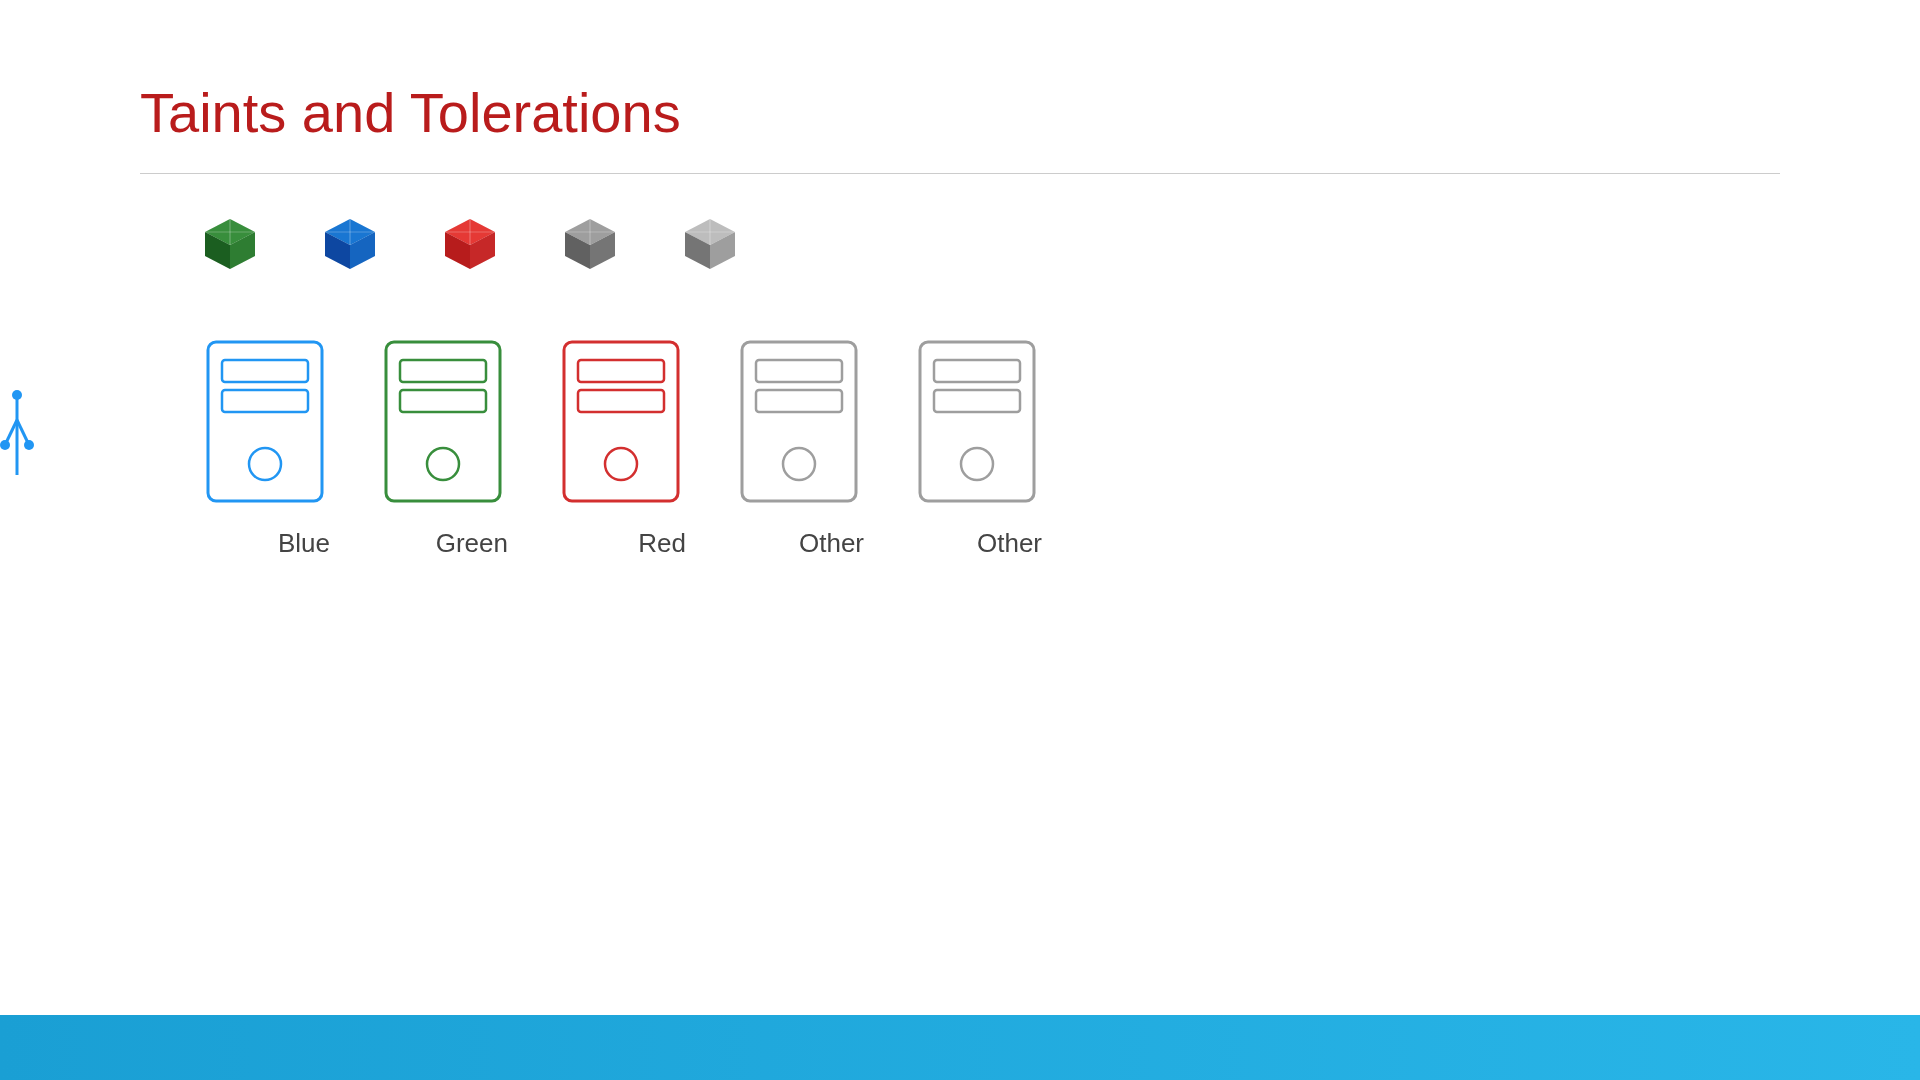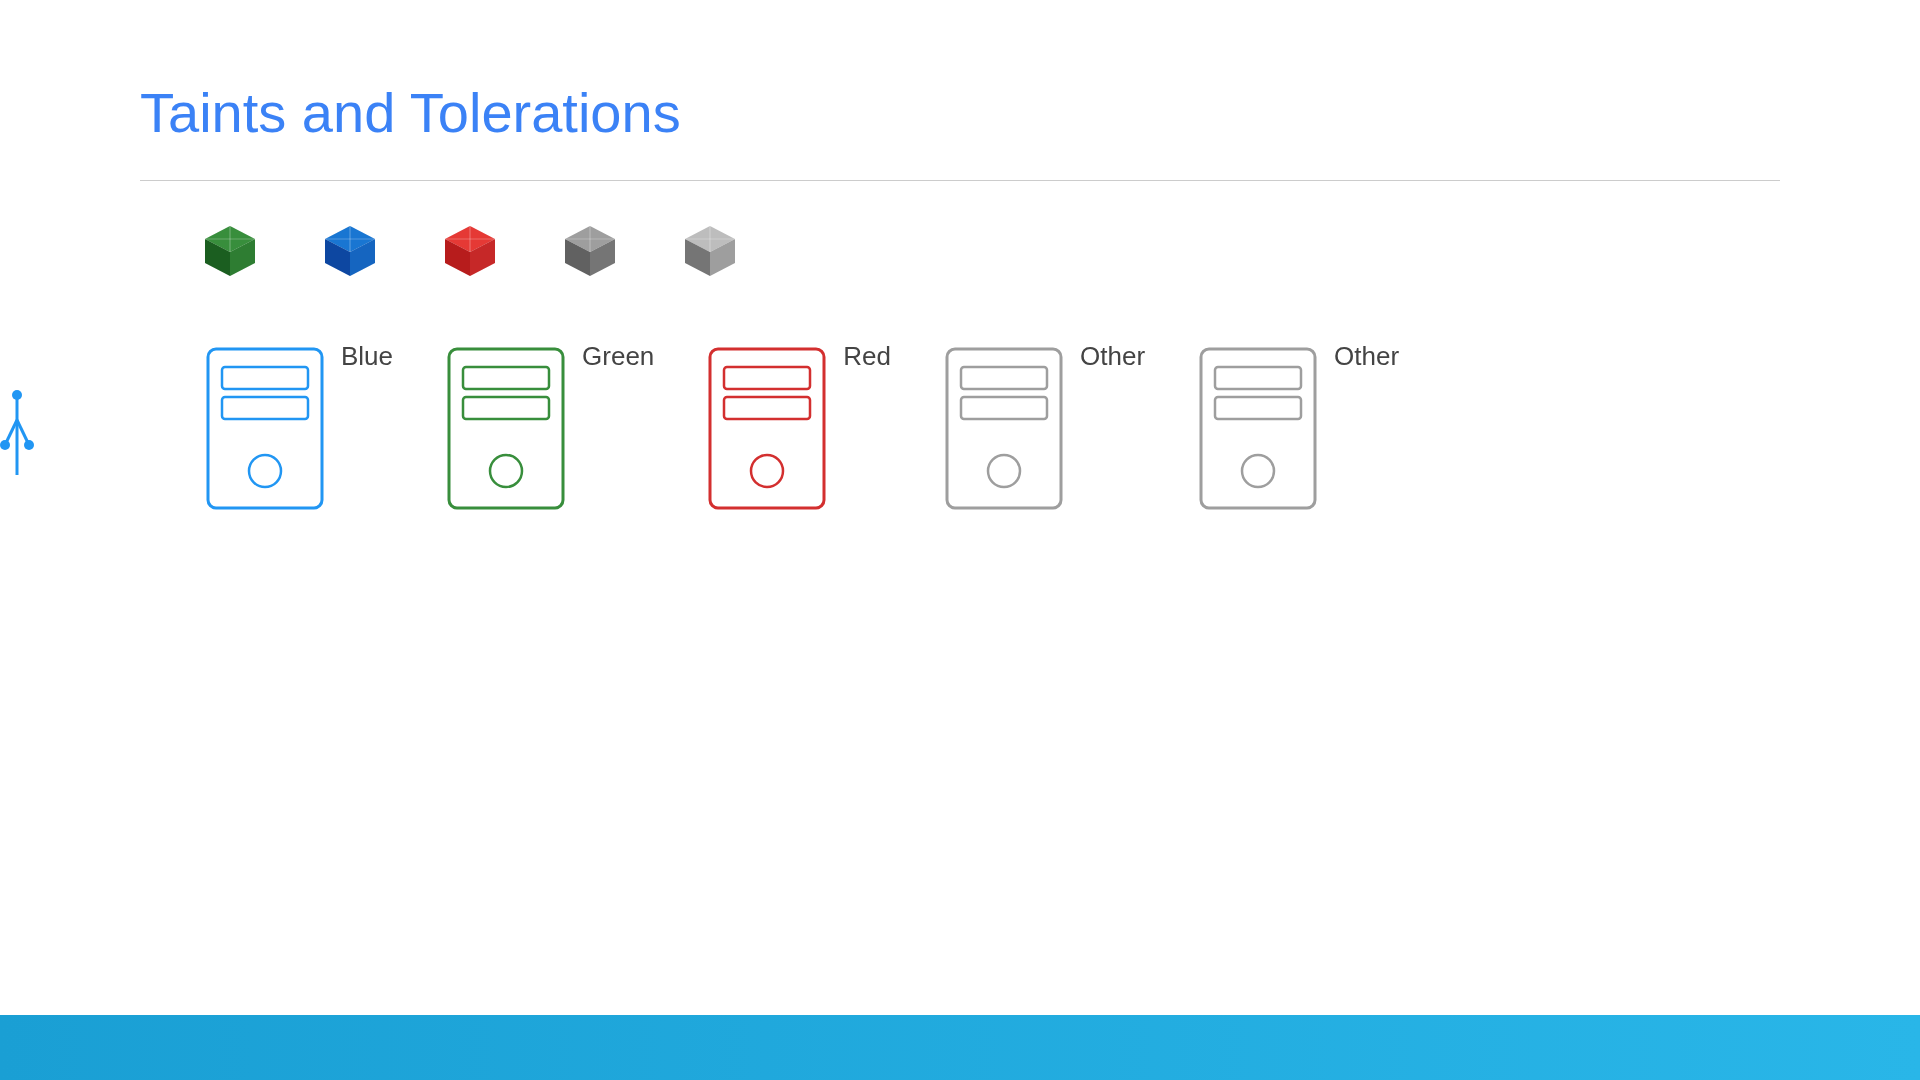--- a/index.html
+++ b/index.html
@@ -13,22 +13,22 @@
       position: relative;
     }
 
     .main-content {
       padding: 80px 140px 0 140px;
     }
 
     .title {
       font-size: 56px;
       font-weight: 300;
-      color: #3b82f6;
-      margin-bottom: 35px;
+      color: #b91c1c;
+      margin-bottom: 28px;
     }
 
     .divider {
       border: none;
       border-top: 1.5px solid #cccccc;
       margin-bottom: 40px;
     }
 
     
     .cubes-row {
@@ -47,23 +47,23 @@
     
     .nodes-row {
       display: flex;
       align-items: flex-start;
       gap: 48px;
       margin-left: 60px;
     }
 
     .node-item {
       display: flex;
-      flex-direction: row;
-      align-items: flex-start;
-      gap: 11px;
+      flex-direction: column;
+      align-items: flex-end;
+      gap: 19px;
     }
 
     .node-label {
       font-size: 26px;
       font-weight: 300;
       color: #444444;
     }
 
     
     .server-svg {

